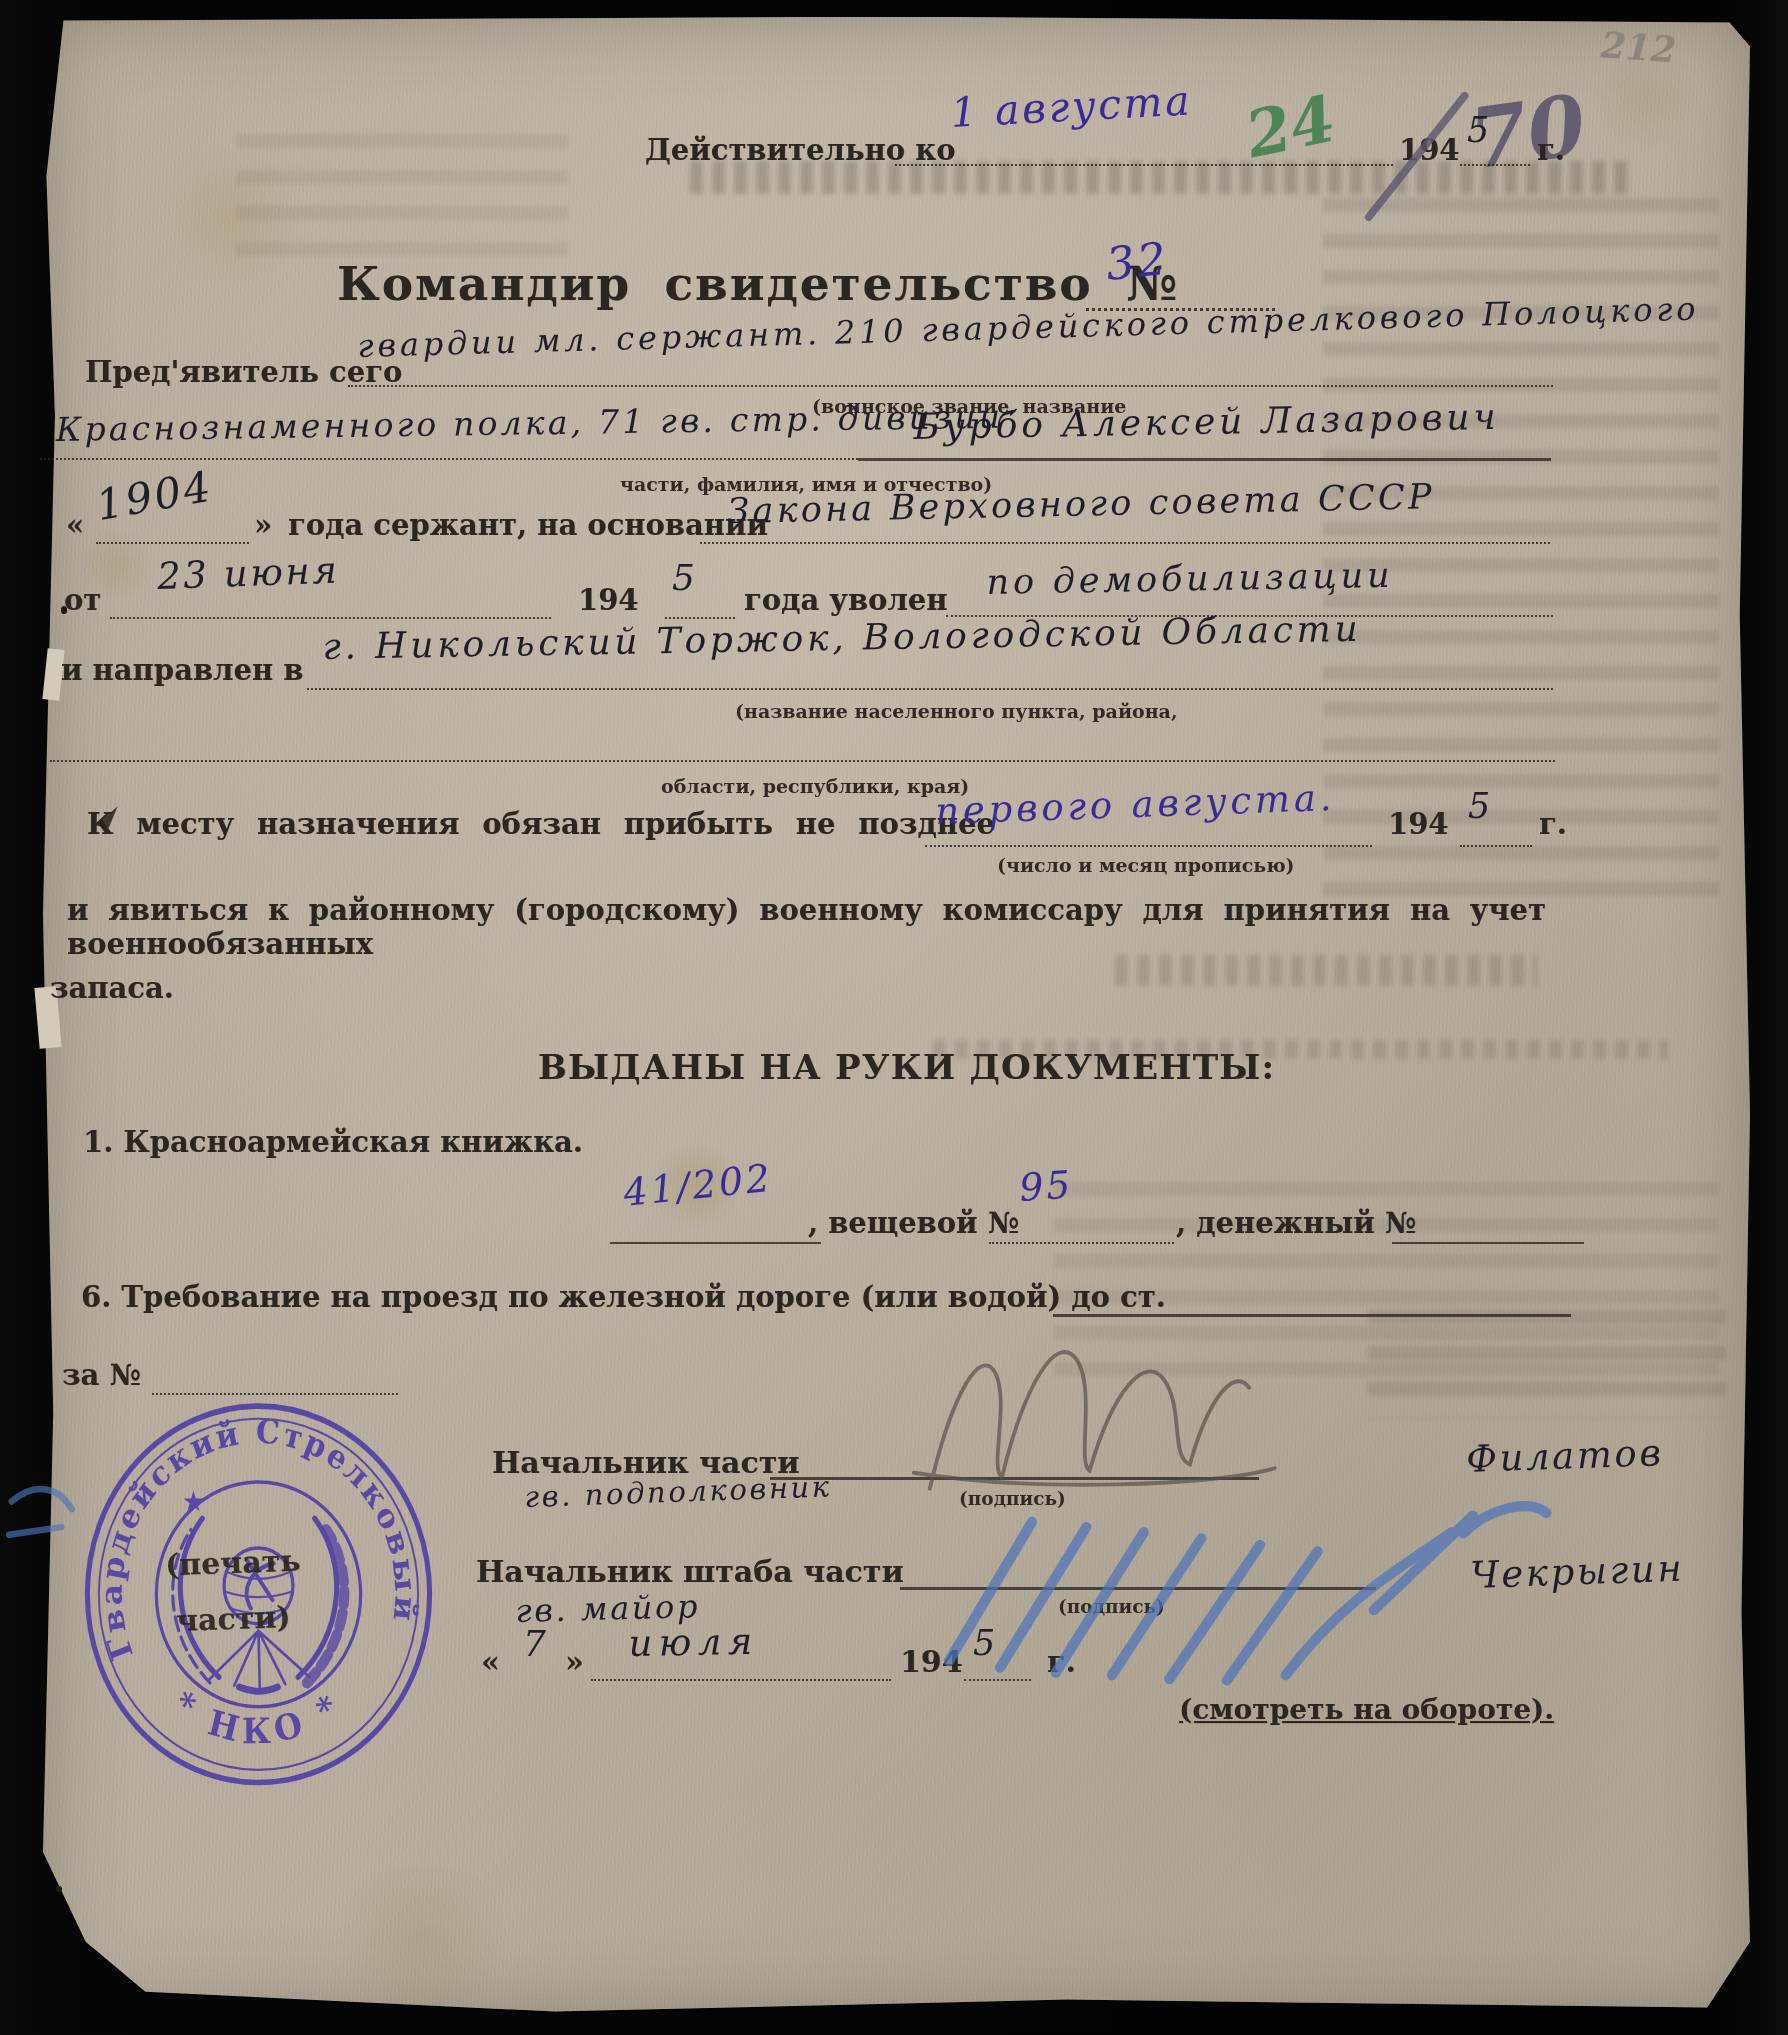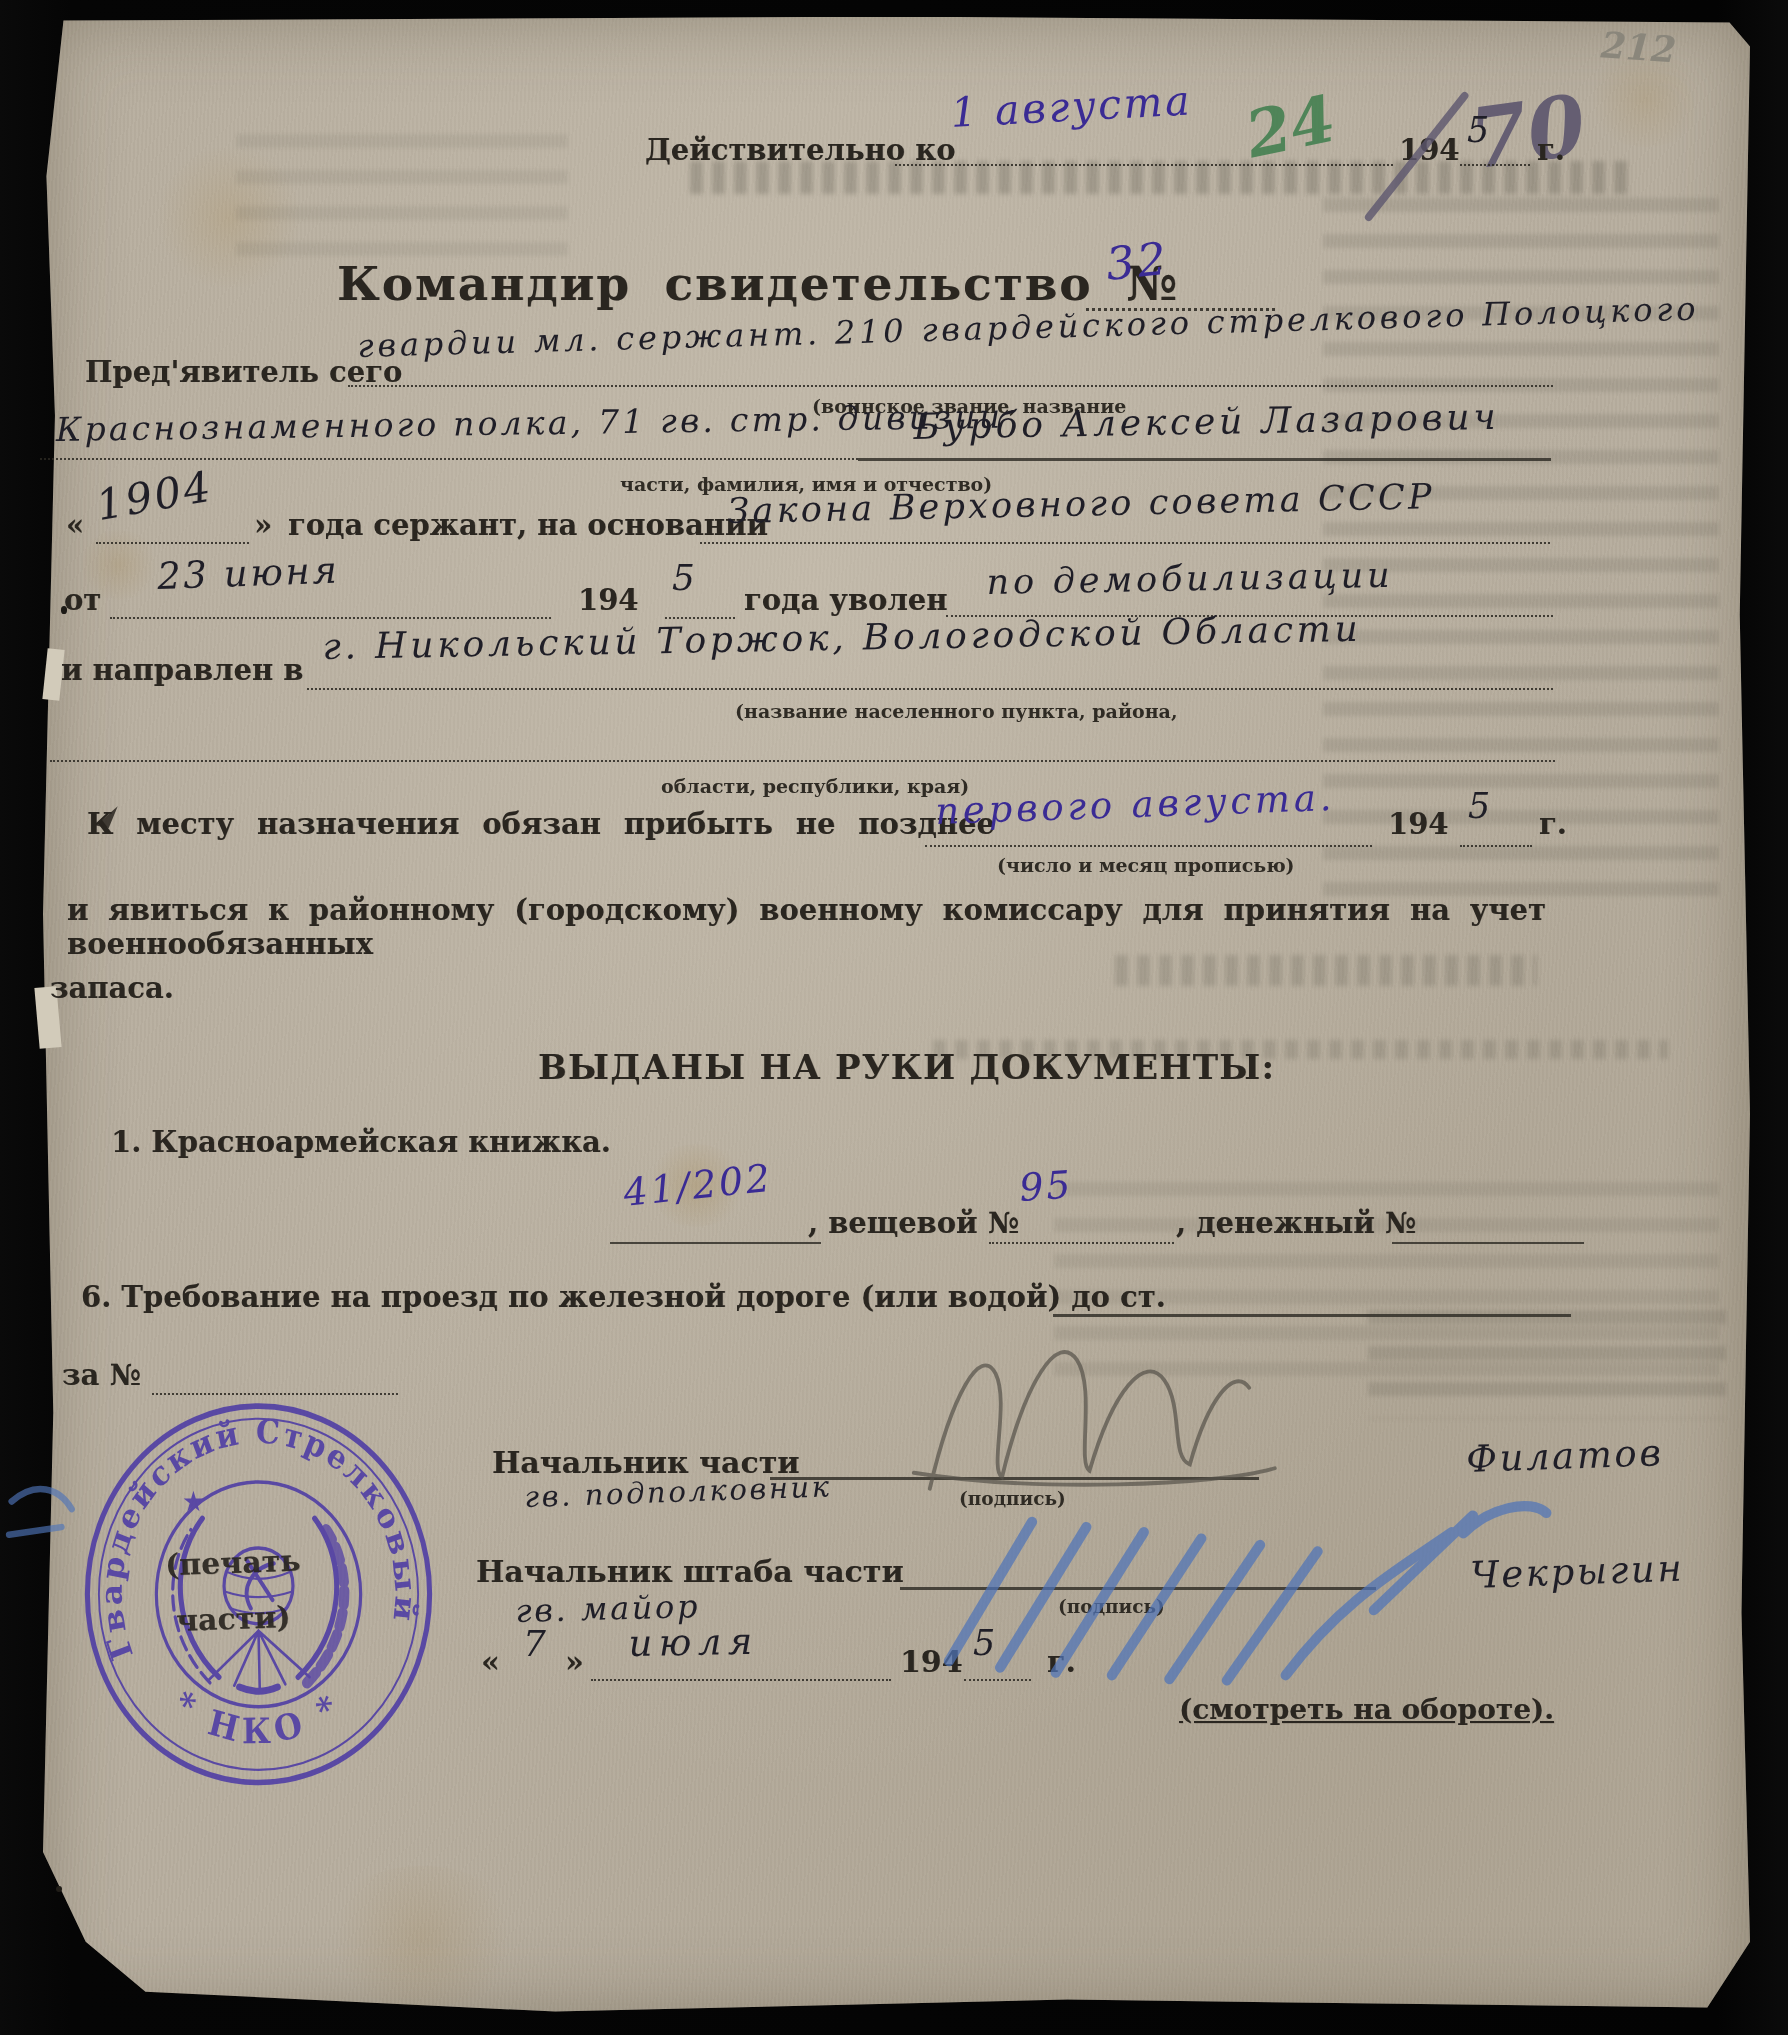--- a/index.html
+++ b/index.html
@@ -114,21 +114,21 @@
   <div class="pr" style="left:1388px;top:807px;font-size:29px;">194</div>
   <div class="hw" style="left:1468px;top:786px;font-size:35px;">5</div>
   <div class="ln" style="left:1460px;top:845px;width:72px;"></div>
   <div class="pr" style="left:1539px;top:807px;font-size:29px;">г.</div>
   <div class="cap" style="left:997px;top:854px;">(число и месяц прописью)</div>
 
   <div class="pr just" style="left:67px;top:893px;width:1479px;font-size:29px;">и явиться к районному (городскому) военному комиссару для принятия на учет военнообязанных</div>
   <div class="pr" style="left:50px;top:971px;font-size:29px;">запаса.</div>
 
   <div class="pr" style="left:538px;top:1047px;font-size:34px;letter-spacing:1.3px;">ВЫДАНЫ НА РУКИ ДОКУМЕНТЫ:</div>
-  <div class="pr" style="left:83px;top:1125px;font-size:29px;margin-left:28px;">1. Красноармейская книжка.</div>
+  <div class="pr" style="left:83px;top:1125px;font-size:29px;">1. Красноармейская книжка.</div>
 
   <div class="hw violet" style="left:626px;top:1171px;font-size:38px;transform:rotate(-6deg);">41/202</div>
   <div class="lns" style="left:610px;top:1242px;width:211px;border-bottom-width:2.6px;"></div>
   <div class="pr" style="left:808px;top:1206px;font-size:29px;">, вещевой №</div>
   <div class="hw violet" style="left:1021px;top:1166px;font-size:38px;transform:rotate(-4deg);">95</div>
   <div class="ln" style="left:989px;top:1242px;width:185px;"></div>
   <div class="pr" style="left:1176px;top:1206px;font-size:29px;">, денежный №</div>
   <div class="lns" style="left:1392px;top:1242px;width:192px;border-bottom-width:2.6px;"></div>
 
   <div class="pr" style="left:81px;top:1280px;font-size:29px;">6. Требование на проезд по железной дороге (или водой) до ст.</div>

